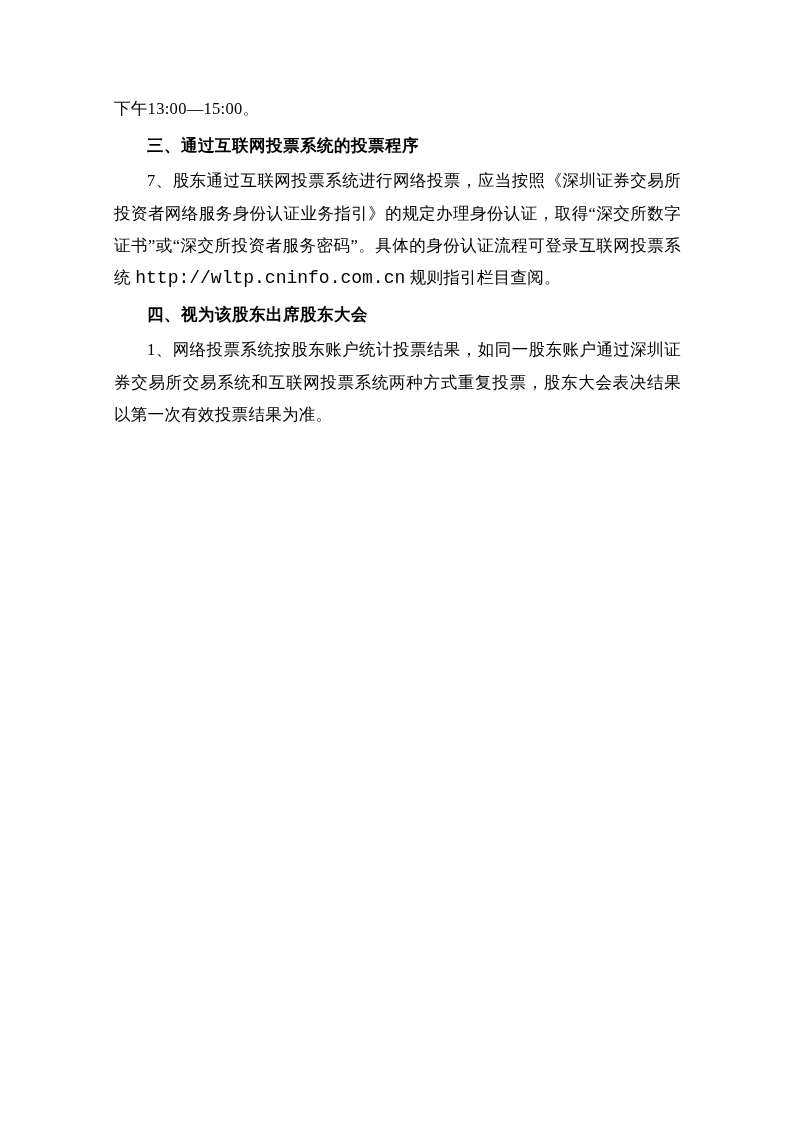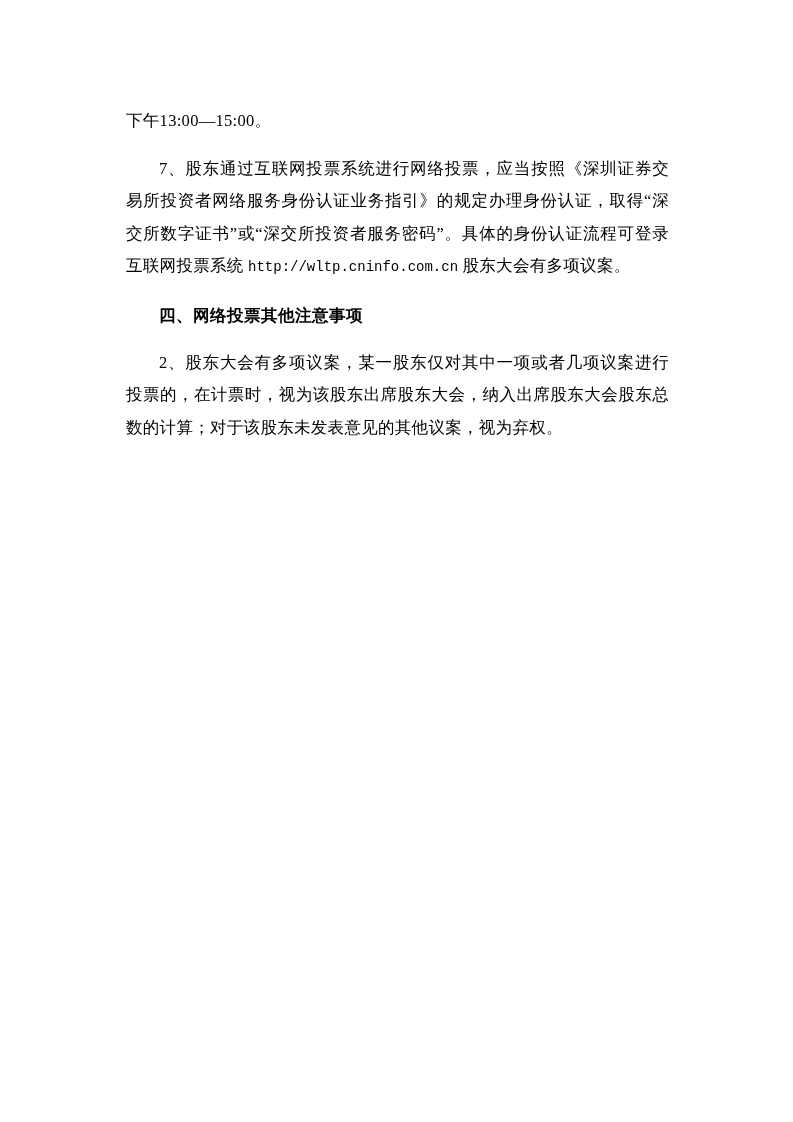--- a/index.html
+++ b/index.html
@@ -20,51 +20,52 @@
     position: absolute;
     left: 110px;
     top: 89px;
     width: 575px;
     font-size: 16.5px;
     line-height: 32.2px;
     text-align: justify;
     letter-spacing: 0.3px;
   }
   .content p {
-    margin: 16px;
+    margin: 4px;
     padding: 0;
     text-indent: 2em;
   }
   .content p.noindent {
     text-indent: 0;
   }
   .content p.heading {
     font-weight: bold;
     font-family: "Liberation Sans", "DejaVu Sans", sans-serif;
     letter-spacing: 0.5px;
   }
   .mono {
     font-family: "Liberation Mono", "DejaVu Sans Mono", monospace;
-    font-size: 14px;
+    font-size: 18px;
     letter-spacing: 0;
   }
 </style>
 </head>
 <body>
 
 <div class="page">
   <div class="content">
 
     <p class="noindent">下午13:00—15:00。</p>
 
 
+    <p class="heading">三、通过互联网投票系统的投票程序</p>
 
 
-    <p><span>7、股东通过互联网投票系统进行网络投票，应当按照《深圳证券交易所投资者网络服务身份认证业务指引》的规定办理身份认证，取得“深交所数字证书”或“深交所投资者服务密码”。具体的身份认证流程可登录互联网投票系统 </span><span class="mono">http://wltp.cninfo.com.cn</span><span> 股东大会有多项议案。</span></p>
+    <p><span>7、股东通过互联网投票系统进行网络投票，应当按照《深圳证券交易所投资者网络服务身份认证业务指引》的规定办理身份认证，取得“深交所数字证书”或“深交所投资者服务密码”。具体的身份认证流程可登录互联网投票系统 </span><span class="mono">http://wltp.cninfo.com.cn</span><span> 规则指引栏目查阅。</span></p>
 
 
-    <p class="heading">四、网络投票其他注意事项</p>
+    <p class="heading">四、视为该股东出席股东大会</p>
 
+    <p>1、网络投票系统按股东账户统计投票结果，如同一股东账户通过深圳证券交易所交易系统和互联网投票系统两种方式重复投票，股东大会表决结果以第一次有效投票结果为准。</p>
 
-    <p>2、股东大会有多项议案，某一股东仅对其中一项或者几项议案进行投票的，在计票时，视为该股东出席股东大会，纳入出席股东大会股东总数的计算；对于该股东未发表意见的其他议案，视为弃权。</p>
 
   </div>
 </div>
 
 </body></html>

